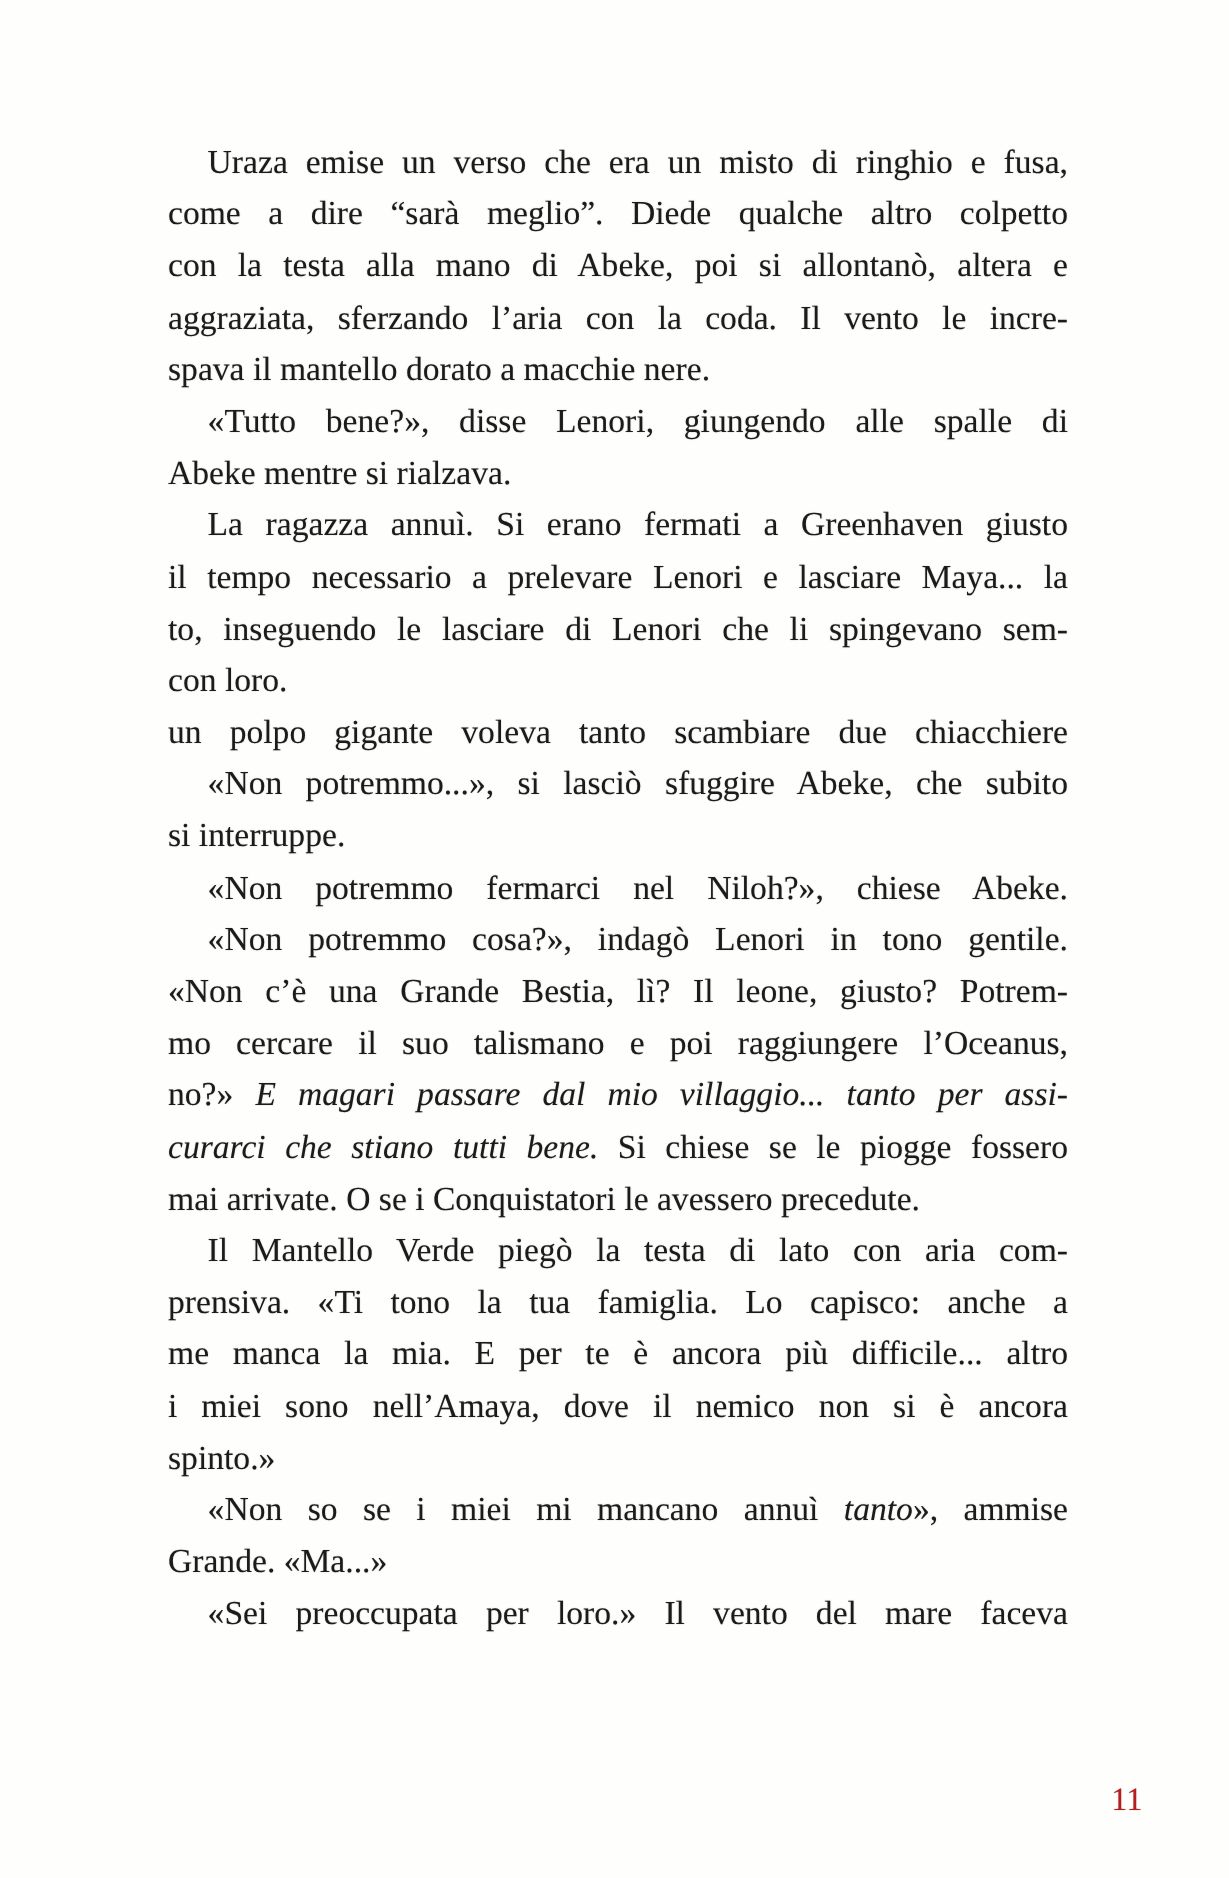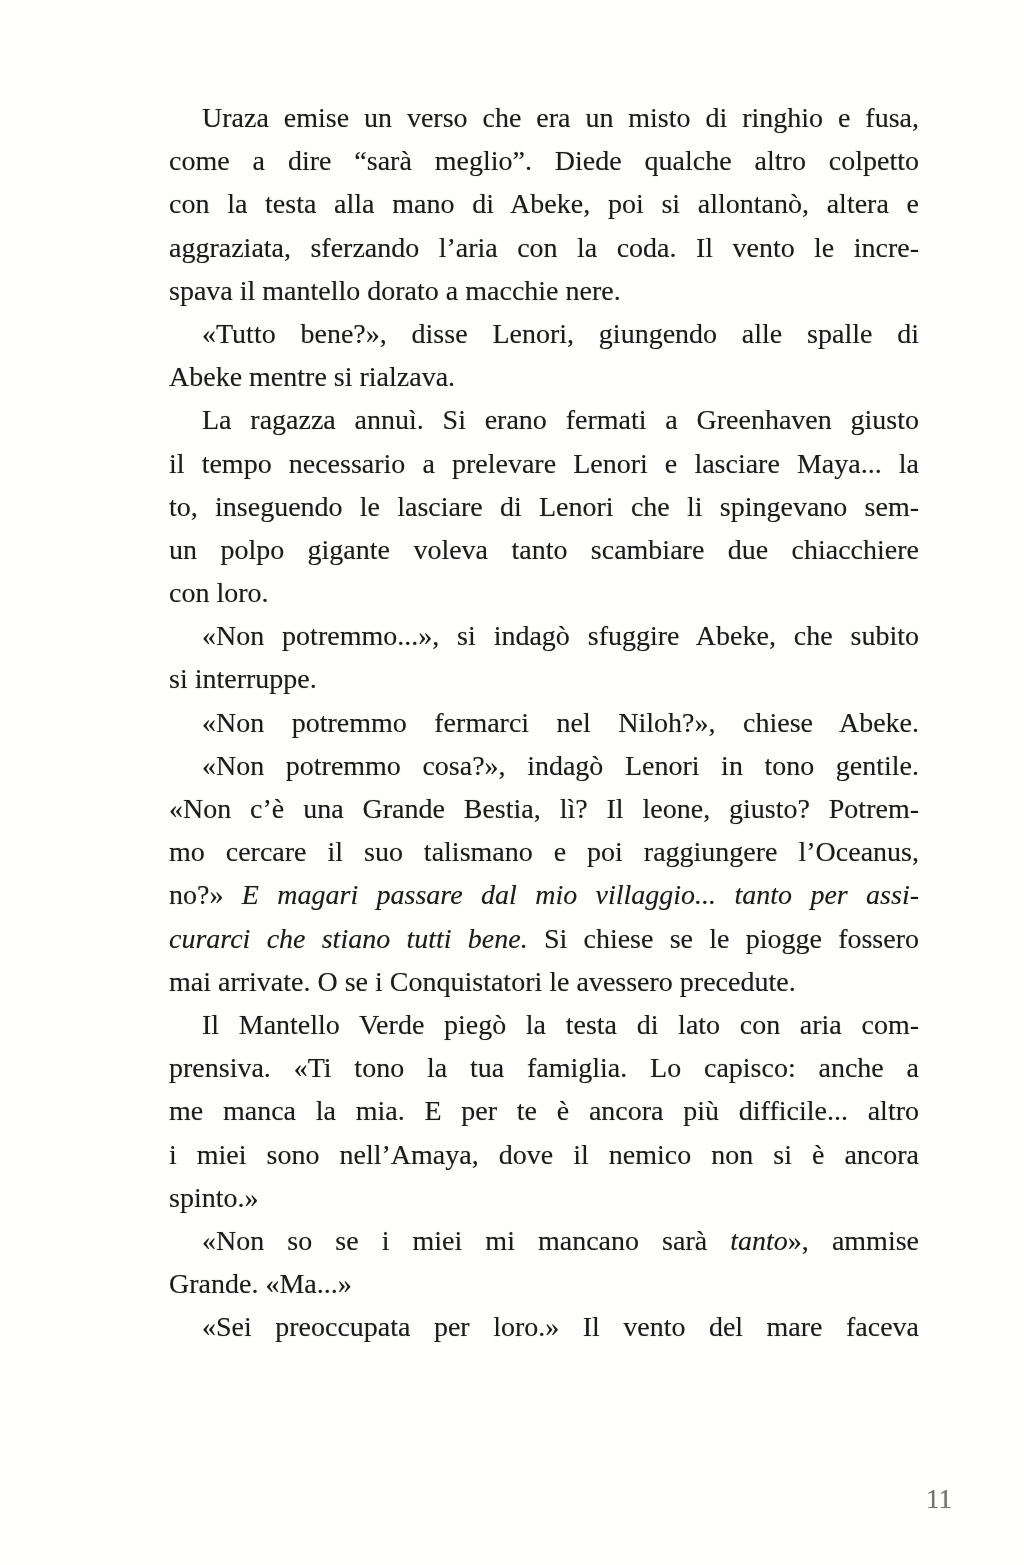--- a/index.html
+++ b/index.html
@@ -16,23 +16,22 @@
     color: #1b1b1b;
   }
   .scan-page {
     position: absolute;
     inset: 0;
     background: #fefefd;
   }
   .text-block {
     position: absolute;
     left: 140px;
-    top: 96px;
+    top: 114px;
     width: 750px;
-    margin-left: 29px;
   }
   .line {
     height: 43.2px;
     line-height: 43.2px;
     font-size: 28px;
     text-align: justify;
     text-align-last: left;
     overflow: hidden;
     white-space: normal;
     text-shadow: 0 0 1px rgba(35, 35, 35, 0.38);
@@ -45,53 +44,53 @@
   }
   .line .it {
     font-style: italic;
   }
   .page-number {
     position: absolute;
     left: 926px;
     top: 1482px;
     font-size: 27px;
     line-height: 34px;
-    color: #737373;
+    color: #b91c1c;
     text-shadow: 0 0 1px rgba(35, 35, 35, 0.38);
   }
 </style>
 </head>
 <body>
 
 <div class="scan-page">
   <div class="text-block">
       <div class="line indent justify"><span>Uraza emise un verso che era un misto di ringhio e fusa,</span></div>
       <div class="line justify"><span>come a dire “sarà meglio”. Diede qualche altro colpetto</span></div>
       <div class="line justify"><span>con la testa alla mano di Abeke, poi si allontanò, altera e</span></div>
       <div class="line justify"><span>aggraziata, sferzando l’aria con la coda. Il vento le incre-</span></div>
       <div class="line"><span>spava il mantello dorato a macchie nere.</span></div>
       <div class="line indent justify"><span>«Tutto bene?», disse Lenori, giungendo alle spalle di</span></div>
       <div class="line"><span>Abeke mentre si rialzava.</span></div>
       <div class="line indent justify"><span>La ragazza annuì. Si erano fermati a Greenhaven giusto</span></div>
       <div class="line justify"><span>il tempo necessario a prelevare Lenori e lasciare Maya... la</span></div>
       <div class="line justify"><span>to, inseguendo le lasciare di Lenori che li spingevano sem-</span></div>
+      <div class="line"><span>con loro.</span></div>
       <div class="line justify"><span>un polpo gigante voleva tanto scambiare due chiacchiere</span></div>
-      <div class="line"><span>con loro.</span></div>
-      <div class="line indent justify"><span>«Non potremmo...», si indagò sfuggire Abeke, che subito</span></div>
+      <div class="line indent justify"><span>«Non potremmo...», si lasciò sfuggire Abeke, che subito</span></div>
       <div class="line"><span>si interruppe.</span></div>
       <div class="line indent justify"><span>«Non potremmo fermarci nel Niloh?», chiese Abeke.</span></div>
       <div class="line indent justify"><span>«Non potremmo cosa?», indagò Lenori in tono gentile.</span></div>
       <div class="line justify"><span>«Non c’è una Grande Bestia, lì? Il leone, giusto? Potrem-</span></div>
       <div class="line justify"><span>mo cercare il suo talismano e poi raggiungere l’Oceanus,</span></div>
       <div class="line justify"><span>no?» </span><span class="it">E magari passare dal mio villaggio... tanto per assi-</span></div>
       <div class="line justify"><span class="it">curarci che stiano tutti bene.</span><span> Si chiese se le piogge fossero</span></div>
       <div class="line"><span>mai arrivate. O se i Conquistatori le avessero precedute.</span></div>
       <div class="line indent justify"><span>Il Mantello Verde piegò la testa di lato con aria com-</span></div>
       <div class="line justify"><span>prensiva. «Ti tono la tua famiglia. Lo capisco: anche a</span></div>
       <div class="line justify"><span>me manca la mia. E per te è ancora più difficile... altro</span></div>
       <div class="line justify"><span>i miei sono nell’Amaya, dove il nemico non si è ancora</span></div>
       <div class="line"><span>spinto.»</span></div>
-      <div class="line indent justify"><span>«Non so se i miei mi mancano sarà </span><span class="it">tanto</span><span>», ammise</span></div>
+      <div class="line indent justify"><span>«Non so se i miei mi mancano annuì </span><span class="it">tanto</span><span>», ammise</span></div>
       <div class="line"><span>Grande. «Ma...»</span></div>
       <div class="line indent justify"><span>«Sei preoccupata per loro.» Il vento del mare faceva</span></div>
     </div>
   <div class="page-number">11</div>
 </div>
 
 </body></html>

